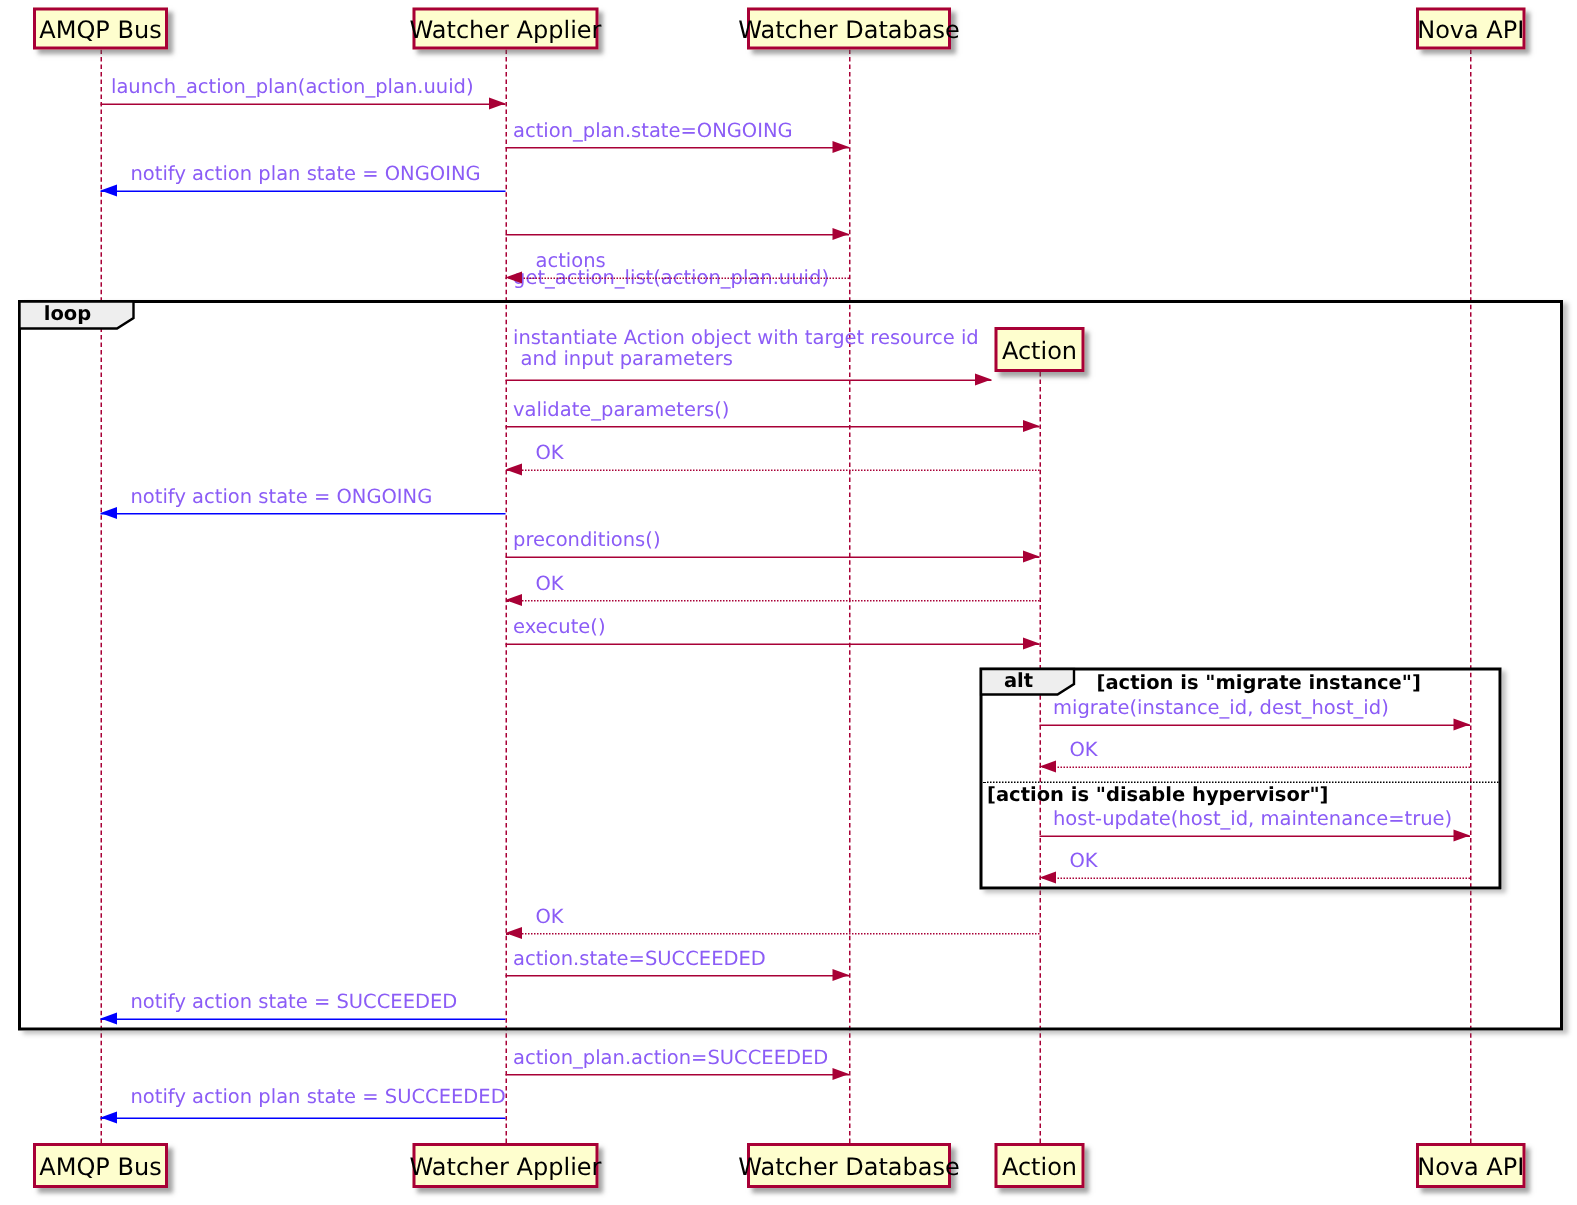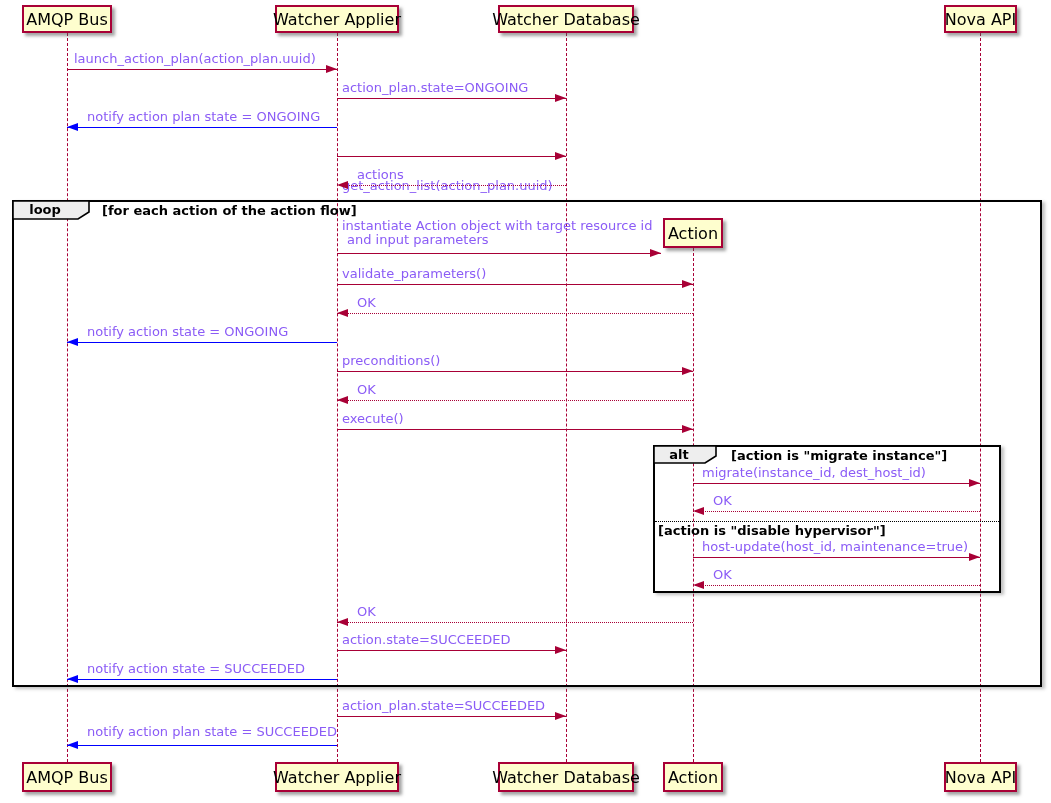--- a/index.html
+++ b/index.html
@@ -41,21 +41,20 @@
   <div class="life" style="left:337px;top:33px;height:729px;"></div>
   <div class="life" style="left:566px;top:33px;height:729px;"></div>
   <div class="life" style="left:693px;top:248px;height:514px;"></div>
   <div class="life" style="left:980px;top:33px;height:729px;"></div>
 
   <div class="frag" style="left:12px;top:200px;width:1030px;height:487px;">
     <svg class="frag-head-svg" style="left:-2px;top:-2px;" width="80" height="21" viewBox="0 0 80 21">
       <polygon points="1,1 77,1 77,12 66,19 1,19" fill="#EEEEEE" stroke="#000000" stroke-width="1.6"></polygon>
     </svg>
     <div class="frag-op" style="left:-2px;top:0px;width:66px;">loop</div>
-    <div class="frag-guard" style="left:88px;top:1px;">[for each action of the action flow]</div>
   </div>
 
   <div class="frag" style="left:653px;top:445px;width:348px;height:148px;">
     <svg class="frag-head-svg" style="left:-2px;top:-2px;" width="66" height="20" viewBox="0 0 66 20">
       <polygon points="1,1 63,1 63,11 52,18 1,18" fill="#EEEEEE" stroke="#000000" stroke-width="1.6"></polygon>
     </svg>
     <div class="frag-op" style="left:-2px;top:0px;width:52px;">alt</div>
     <div class="frag-guard" style="left:76px;top:1px;">[action is "migrate instance"]</div>
     <div class="alt-divider" style="top:74px;"></div>
     <div class="frag-guard" style="left:3px;top:76px;">[action is "disable hypervisor"]</div>
@@ -170,21 +169,21 @@
     <div class="ah r" style="left:555px;top:646px;"></div>
   </div>
 
   <div>
     <span class="msg" style="left:87px;top:661px;">notify action state = SUCCEEDED</span>
     <div class="ln blue" style="left:67px;top:679px;width:270px;"></div>
     <div class="ah lb" style="left:67px;top:675px;"></div>
   </div>
 
   <div>
-    <span class="msg" style="left:342px;top:698px;">action_plan.state=SUCCEEDED</span>
+    <span class="msg" style="left:342px;top:698px;">action_plan.action=SUCCEEDED</span>
     <div class="ln red" style="left:337px;top:716px;width:229px;"></div>
     <div class="ah r" style="left:555px;top:712px;"></div>
   </div>
 
   <div>
     <span class="msg" style="left:87px;top:724px;">notify action plan state = SUCCEEDED</span>
     <div class="ln blue" style="left:67px;top:745px;width:270px;"></div>
     <div class="ah lb" style="left:67px;top:741px;"></div>
   </div>
 

